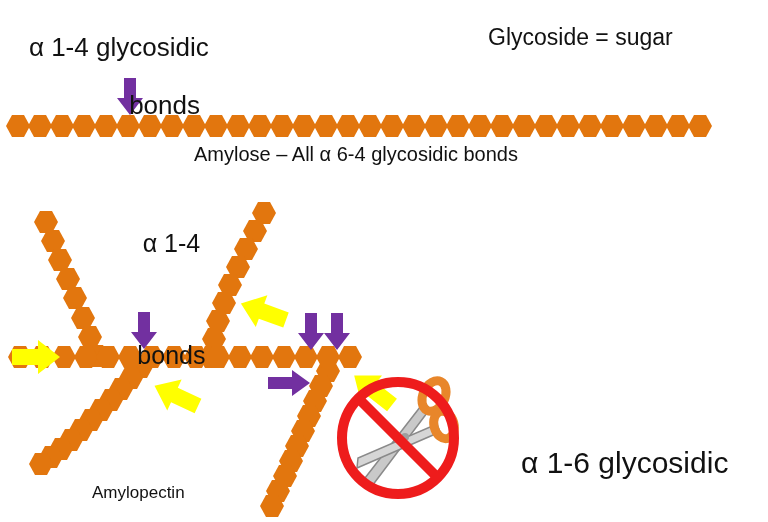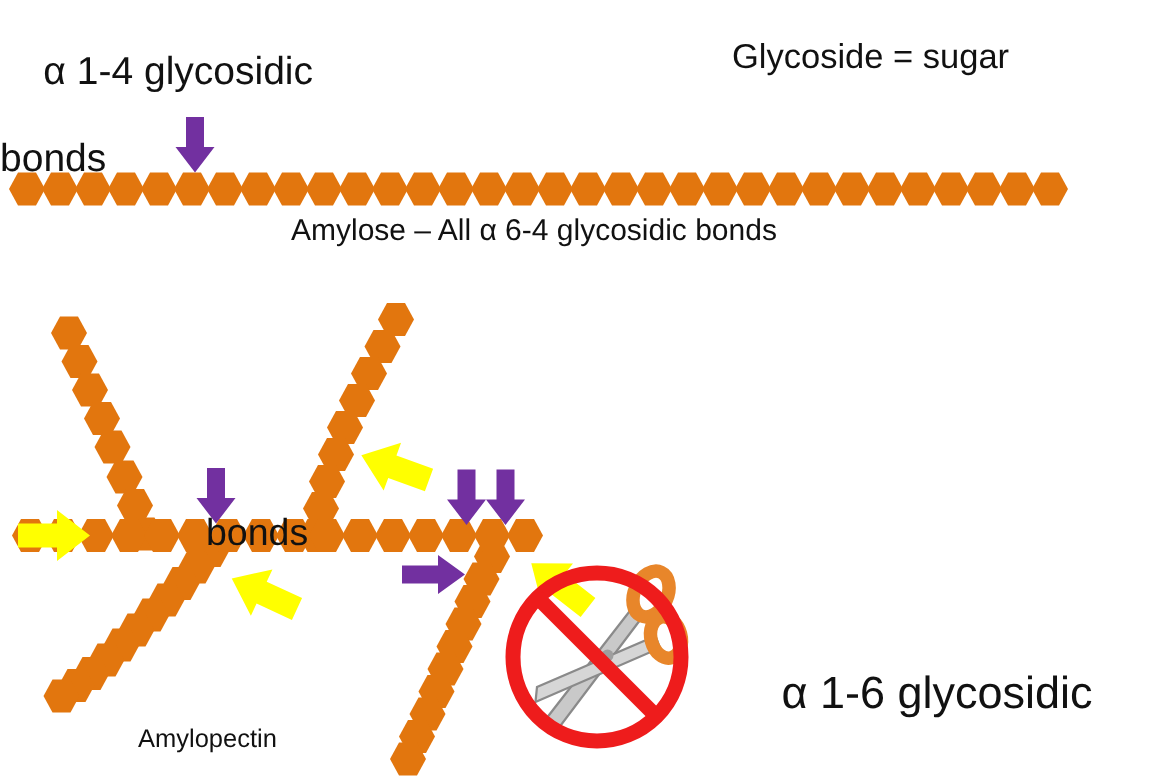--- a/index.html
+++ b/index.html
@@ -7,21 +7,21 @@
     width:768px;height:522px;
     font-family:"Liberation Sans","DejaVu Sans",sans-serif;
     color:#000;
     overflow:hidden;
     position:relative;
   }
   #stage{position:absolute;left:0;top:0;width:768px;height:522px;background:#fff;}
   svg.layer{position:absolute;left:0;top:0;width:768px;height:522px;}
   .txt{position:absolute;white-space:pre;line-height:1.12;color:#111;}
 
-  .t-alpha14-top{left:0;top:4px;width:200px;text-align:left;font-size:26px;}
+  .t-alpha14-top{left:0;top:4px;width:200px;text-align:right;font-size:26px;}
   .t-alpha14-top .l2{display:block;}
 
   .t-glycoside{left:488px;top:25px;font-size:23px;}
 
   .t-amylose{left:194px;top:143px;font-size:20px;}
 
   .t-alpha14-mid{left:60px;top:201px;width:195px;text-align:center;font-size:25px;}
 
   .t-amylopectin{left:92px;top:483px;font-size:17px;}
 
@@ -380,21 +380,21 @@
   <div class="txt t-alpha14-top">
     <span>α 1-4 glycosidic</span>
     <span class="l2">bonds</span>
   </div>
 
   <div class="txt t-glycoside">Glycoside = sugar</div>
 
   <div class="txt t-amylose">Amylose – All α 6-4 glycosidic bonds</div>
 
   <div class="txt t-alpha14-mid">
-    <br>
+    <span>α 1-4</span><br>
     <br>
     <span>bonds</span>
   </div>
 
   <div class="txt t-amylopectin">Amylopectin</div>
 
   <div class="txt t-branch">
     <br>
     <span>α 1-6 glycosidic</span><br>
     <br>

